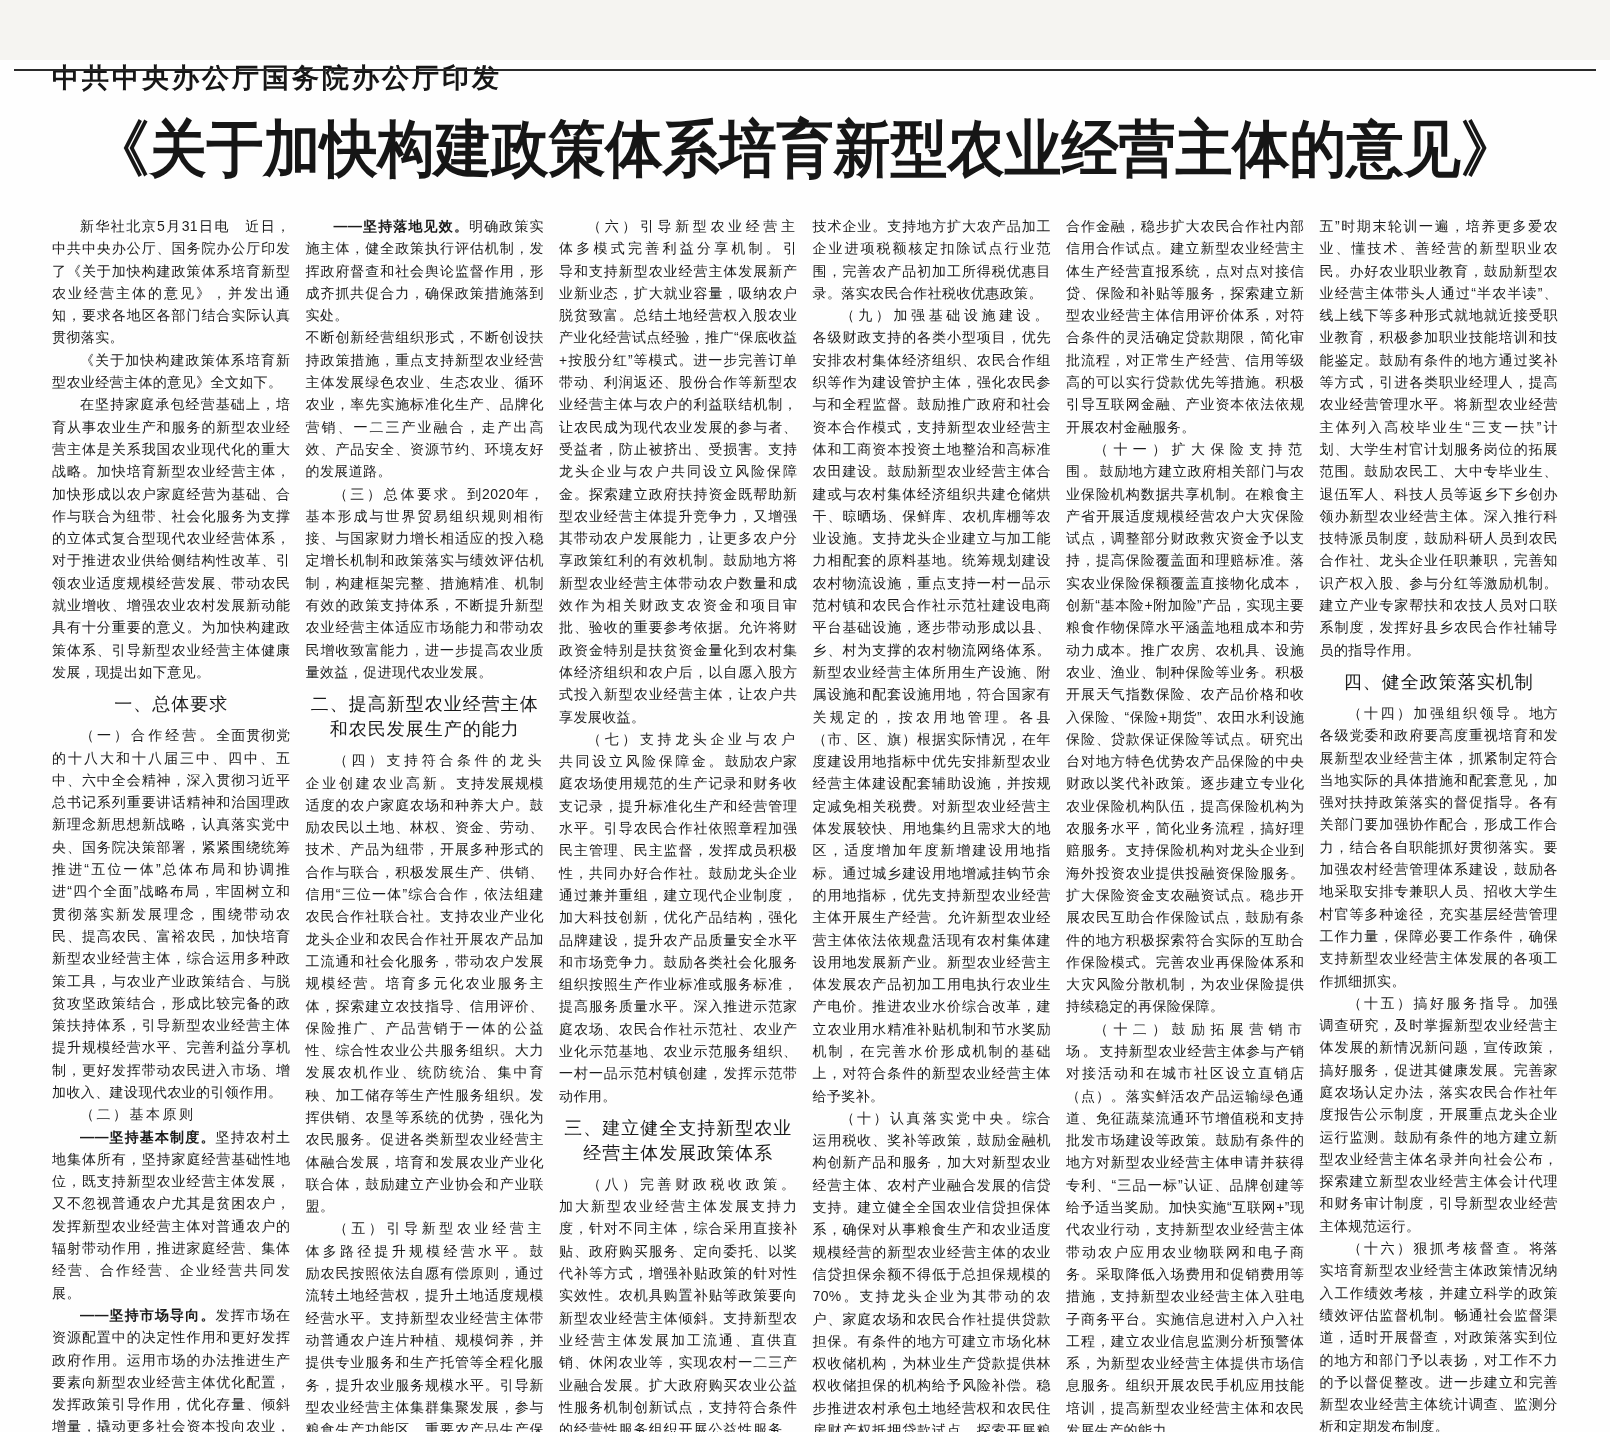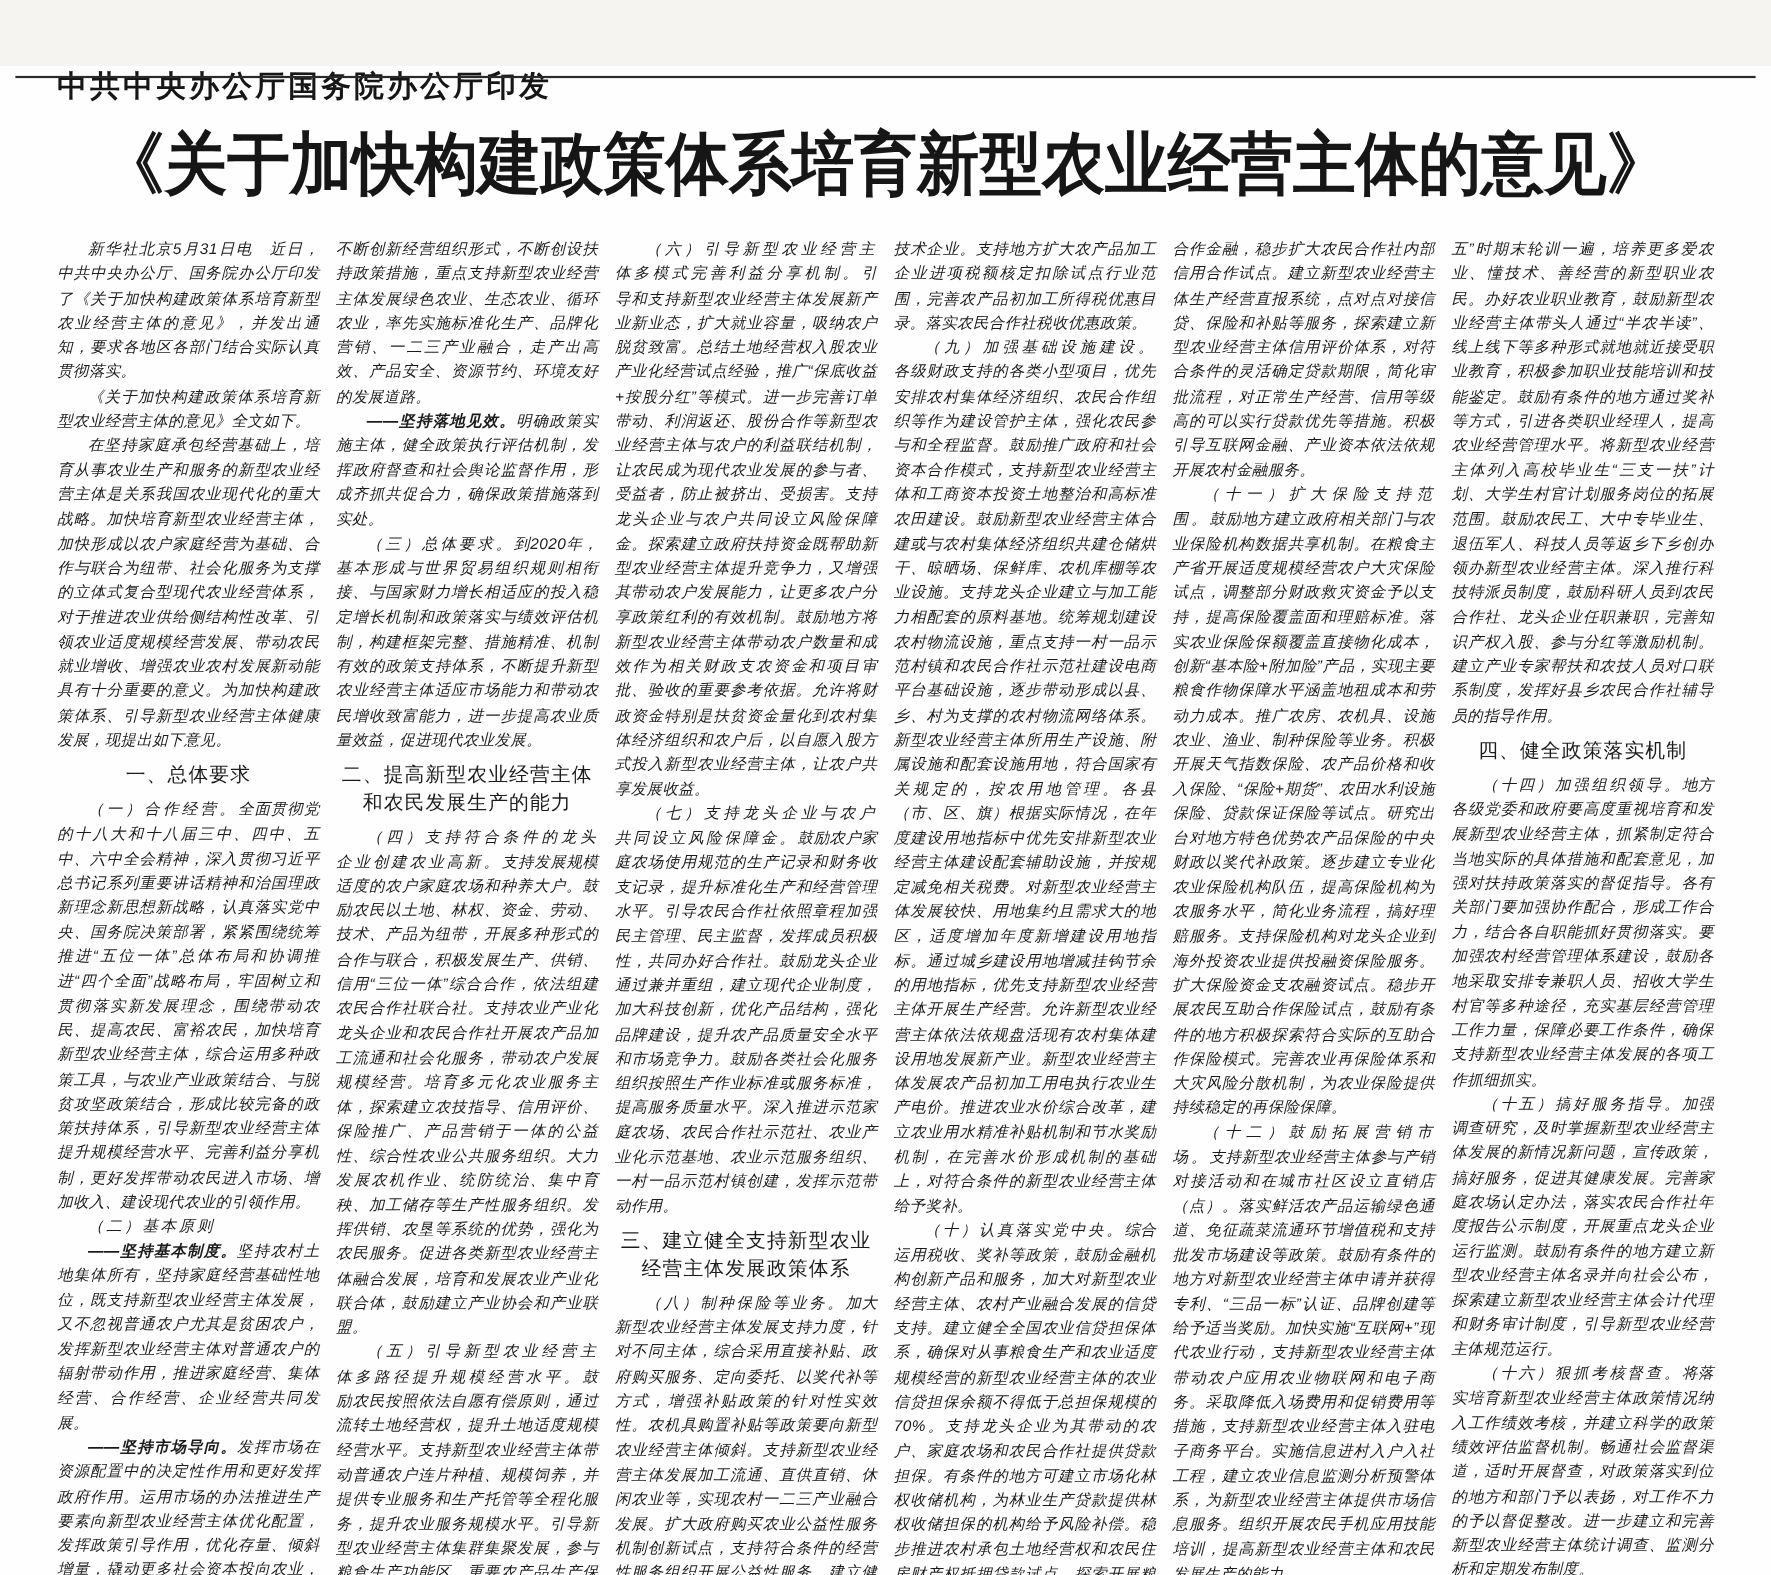--- a/index.html
+++ b/index.html
@@ -4,21 +4,21 @@
 <style>
   html,body{margin:0;padding:0;background:#f5f4f1;}
   body{width:1610px;height:1432px;overflow:hidden;font-family:"Liberation Sans","DejaVu Sans",sans-serif;}
   .page{position:relative;width:1610px;height:1432px;background:#fefefe;color:#161616;box-sizing:border-box;padding:0 52px;}
   .rule{border:none;border-top:2px solid #2a2a2a;margin:0;}
   .rule.top{position:absolute;left:14px;right:14px;top:9px;}
   .kicker{margin-top:60px;text-align:left;font-size:27px;font-weight:700;letter-spacing:3px;}
   .headline{margin-top:12px;text-align:center;font-size:57px;font-weight:900;letter-spacing:0px;white-space:nowrap;transform:scaleY(1.08);transform-origin:center top;}
   .columns{display:flex;gap:15px;margin-top:30px;}
   .col{flex:1 1 0;min-width:0;text-align:justify;font-size:14px;line-height:22.3px;letter-spacing:0.4px;color:#1b1b1b;}
-  .para{margin:0;text-indent:2em;font-style:italic;}
+  .para{margin:0;text-indent:2em;}
   .para.cont{text-indent:0;}
   .sec-heading{text-align:center;font-weight:400;font-size:18px;line-height:25px;margin:9px 0 7px;letter-spacing:1px;}
   .lead-kai{letter-spacing:2.5px;}
   .lead-bold{font-weight:700;}
 </style>
 </head>
 <body>
 
 <div class="page">
   <hr class="rule top">
@@ -29,32 +29,32 @@
         <p class="para">新华社北京5月31日电　近日，中共中央办公厅、国务院办公厅印发了《关于加快构建政策体系培育新型农业经营主体的意见》，并发出通知，要求各地区各部门结合实际认真贯彻落实。</p>
         <p class="para">《关于加快构建政策体系培育新型农业经营主体的意见》全文如下。</p>
         <p class="para">在坚持家庭承包经营基础上，培育从事农业生产和服务的新型农业经营主体是关系我国农业现代化的重大战略。加快培育新型农业经营主体，加快形成以农户家庭经营为基础、合作与联合为纽带、社会化服务为支撑的立体式复合型现代农业经营体系，对于推进农业供给侧结构性改革、引领农业适度规模经营发展、带动农民就业增收、增强农业农村发展新动能具有十分重要的意义。为加快构建政策体系、引导新型农业经营主体健康发展，现提出如下意见。</p>
         <div class="sec-heading">一、总体要求</div>
         <p class="para"><span class="lead-kai">（一）合作经营。</span>全面贯彻党的十八大和十八届三中、四中、五中、六中全会精神，深入贯彻习近平总书记系列重要讲话精神和治国理政新理念新思想新战略，认真落实党中央、国务院决策部署，紧紧围绕统筹推进“五位一体”总体布局和协调推进“四个全面”战略布局，牢固树立和贯彻落实新发展理念，围绕带动农民、提高农民、富裕农民，加快培育新型农业经营主体，综合运用多种政策工具，与农业产业政策结合、与脱贫攻坚政策结合，形成比较完备的政策扶持体系，引导新型农业经营主体提升规模经营水平、完善利益分享机制，更好发挥带动农民进入市场、增加收入、建设现代农业的引领作用。</p>
         <p class="para"><span class="lead-kai">（二）基本原则</span></p>
         <p class="para"><span class="lead-bold">——坚持基本制度。</span>坚持农村土地集体所有，坚持家庭经营基础性地位，既支持新型农业经营主体发展，又不忽视普通农户尤其是贫困农户，发挥新型农业经营主体对普通农户的辐射带动作用，推进家庭经营、集体经营、合作经营、企业经营共同发展。</p>
         <p class="para"><span class="lead-bold">——坚持市场导向。</span>发挥市场在资源配置中的决定性作用和更好发挥政府作用。运用市场的办法推进生产要素向新型农业经营主体优化配置，发挥政策引导作用，优化存量、倾斜增量，撬动更多社会资本投向农业，既扶优扶强、又不“垒大户”，既积极支持、又不搞“大呼隆”，为新型农业经营主体发展创造公平的市场环境。</p>
       </div>
       <div class="col">
+        <p class="para"><span class="lead-bold">——坚持落地见效。</span>明确政策实施主体，健全政策执行评估机制，发挥政府督查和社会舆论监督作用，形成齐抓共促合力，确保政策措施落到实处。</p>
         <p class="para cont">不断创新经营组织形式，不断创设扶持政策措施，重点支持新型农业经营主体发展绿色农业、生态农业、循环农业，率先实施标准化生产、品牌化营销、一二三产业融合，走产出高效、产品安全、资源节约、环境友好的发展道路。</p>
-        <p class="para"><span class="lead-bold">——坚持落地见效。</span>明确政策实施主体，健全政策执行评估机制，发挥政府督查和社会舆论监督作用，形成齐抓共促合力，确保政策措施落到实处。</p>
         <p class="para"><span class="lead-kai">（三）总体要求。</span>到2020年，基本形成与世界贸易组织规则相衔接、与国家财力增长相适应的投入稳定增长机制和政策落实与绩效评估机制，构建框架完整、措施精准、机制有效的政策支持体系，不断提升新型农业经营主体适应市场能力和带动农民增收致富能力，进一步提高农业质量效益，促进现代农业发展。</p>
         <div class="sec-heading">二、提高新型农业经营主体和农民发展生产的能力</div>
         <p class="para"><span class="lead-kai">（四）支持符合条件的龙头企业创建农业高新。</span>支持发展规模适度的农户家庭农场和种养大户。鼓励农民以土地、林权、资金、劳动、技术、产品为纽带，开展多种形式的合作与联合，积极发展生产、供销、信用“三位一体”综合合作，依法组建农民合作社联合社。支持农业产业化龙头企业和农民合作社开展农产品加工流通和社会化服务，带动农户发展规模经营。培育多元化农业服务主体，探索建立农技指导、信用评价、保险推广、产品营销于一体的公益性、综合性农业公共服务组织。大力发展农机作业、统防统治、集中育秧、加工储存等生产性服务组织。发挥供销、农垦等系统的优势，强化为农民服务。促进各类新型农业经营主体融合发展，培育和发展农业产业化联合体，鼓励建立产业协会和产业联盟。</p>
         <p class="para"><span class="lead-kai">（五）引导新型农业经营主体多路径提升规模经营水平。</span>鼓励农民按照依法自愿有偿原则，通过流转土地经营权，提升土地适度规模经营水平。支持新型农业经营主体带动普通农户连片种植、规模饲养，并提供专业服务和生产托管等全程化服务，提升农业服务规模水平。引导新型农业经营主体集群集聚发展，参与粮食生产功能区、重要农产品生产保护区、特色农产品优势区以及现代农业产业园、农业科技园、农业产业化示范基地等建设，促进农业专业化布局、规模化生产。支持新型农业经营主体建设形成一批一村一品、一县一业等特色优势产业和乡村旅游基地，提高产业整体规模效益。</p>
       </div>
       <div class="col">
         <p class="para"><span class="lead-kai">（六）引导新型农业经营主体多模式完善利益分享机制。</span>引导和支持新型农业经营主体发展新产业新业态，扩大就业容量，吸纳农户脱贫致富。总结土地经营权入股农业产业化经营试点经验，推广“保底收益+按股分红”等模式。进一步完善订单带动、利润返还、股份合作等新型农业经营主体与农户的利益联结机制，让农民成为现代农业发展的参与者、受益者，防止被挤出、受损害。支持龙头企业与农户共同设立风险保障金。探索建立政府扶持资金既帮助新型农业经营主体提升竞争力，又增强其带动农户发展能力，让更多农户分享政策红利的有效机制。鼓励地方将新型农业经营主体带动农户数量和成效作为相关财政支农资金和项目审批、验收的重要参考依据。允许将财政资金特别是扶贫资金量化到农村集体经济组织和农户后，以自愿入股方式投入新型农业经营主体，让农户共享发展收益。</p>
         <p class="para"><span class="lead-kai">（七）支持龙头企业与农户共同设立风险保障金。</span>鼓励农户家庭农场使用规范的生产记录和财务收支记录，提升标准化生产和经营管理水平。引导农民合作社依照章程加强民主管理、民主监督，发挥成员积极性，共同办好合作社。鼓励龙头企业通过兼并重组，建立现代企业制度，加大科技创新，优化产品结构，强化品牌建设，提升农产品质量安全水平和市场竞争力。鼓励各类社会化服务组织按照生产作业标准或服务标准，提高服务质量水平。深入推进示范家庭农场、农民合作社示范社、农业产业化示范基地、农业示范服务组织、一村一品示范村镇创建，发挥示范带动作用。</p>
         <div class="sec-heading">三、建立健全支持新型农业经营主体发展政策体系</div>
-        <p class="para"><span class="lead-kai">（八）制种保险等业务。</span>加大新型农业经营主体发展支持力度，针对不同主体，综合采用直接补贴、政府购买服务、定向委托、以奖代补等方式，增强补贴政策的针对性实效性。农机具购置补贴等政策要向新型农业经营主体倾斜。支持新型农业经营主体发展加工流通、直供直销、休闲农业等，实现农村一二三产业融合发展。扩大政府购买农业公益性服务机制创新试点，支持符合条件的经营性服务组织开展公益性服务，建立健全规范程序和监督管理机制。鼓励有条件的地方通过政府购买服务，支持社会化服务组织开展农林牧渔和水利等生产性服务。支持新型农业经营主体打造服务平台，为周边农户提供公共服务。鼓励龙头企业加大研发投入，支持符合条件的龙头企业创建农业高新</p>
+        <p class="para"><span class="lead-kai">（八）完善财政税收政策。</span>加大新型农业经营主体发展支持力度，针对不同主体，综合采用直接补贴、政府购买服务、定向委托、以奖代补等方式，增强补贴政策的针对性实效性。农机具购置补贴等政策要向新型农业经营主体倾斜。支持新型农业经营主体发展加工流通、直供直销、休闲农业等，实现农村一二三产业融合发展。扩大政府购买农业公益性服务机制创新试点，支持符合条件的经营性服务组织开展公益性服务，建立健全规范程序和监督管理机制。鼓励有条件的地方通过政府购买服务，支持社会化服务组织开展农林牧渔和水利等生产性服务。支持新型农业经营主体打造服务平台，为周边农户提供公共服务。鼓励龙头企业加大研发投入，支持符合条件的龙头企业创建农业高新</p>
       </div>
       <div class="col">
         <p class="para cont">技术企业。支持地方扩大农产品加工企业进项税额核定扣除试点行业范围，完善农产品初加工所得税优惠目录。落实农民合作社税收优惠政策。</p>
         <p class="para"><span class="lead-kai">（九）加强基础设施建设。</span>各级财政支持的各类小型项目，优先安排农村集体经济组织、农民合作组织等作为建设管护主体，强化农民参与和全程监督。鼓励推广政府和社会资本合作模式，支持新型农业经营主体和工商资本投资土地整治和高标准农田建设。鼓励新型农业经营主体合建或与农村集体经济组织共建仓储烘干、晾晒场、保鲜库、农机库棚等农业设施。支持龙头企业建立与加工能力相配套的原料基地。统筹规划建设农村物流设施，重点支持一村一品示范村镇和农民合作社示范社建设电商平台基础设施，逐步带动形成以县、乡、村为支撑的农村物流网络体系。新型农业经营主体所用生产设施、附属设施和配套设施用地，符合国家有关规定的，按农用地管理。各县（市、区、旗）根据实际情况，在年度建设用地指标中优先安排新型农业经营主体建设配套辅助设施，并按规定减免相关税费。对新型农业经营主体发展较快、用地集约且需求大的地区，适度增加年度新增建设用地指标。通过城乡建设用地增减挂钩节余的用地指标，优先支持新型农业经营主体开展生产经营。允许新型农业经营主体依法依规盘活现有农村集体建设用地发展新产业。新型农业经营主体发展农产品初加工用电执行农业生产电价。推进农业水价综合改革，建立农业用水精准补贴机制和节水奖励机制，在完善水价形成机制的基础上，对符合条件的新型农业经营主体给予奖补。</p>
         <p class="para"><span class="lead-kai">（十）认真落实党中央。</span>综合运用税收、奖补等政策，鼓励金融机构创新产品和服务，加大对新型农业经营主体、农村产业融合发展的信贷支持。建立健全全国农业信贷担保体系，确保对从事粮食生产和农业适度规模经营的新型农业经营主体的农业信贷担保余额不得低于总担保规模的70%。支持龙头企业为其带动的农户、家庭农场和农民合作社提供贷款担保。有条件的地方可建立市场化林权收储机构，为林业生产贷款提供林权收储担保的机构给予风险补偿。稳步推进农村承包土地经营权和农民住房财产权抵押贷款试点，探索开展粮食生产规模经营主体营销贷款和大型农机具融资租赁试点，积极推动厂房、生产大棚、渔船、大型农机具、农田水利设施产权抵押贷款和生产订单、农业保单融资。鼓励发展新型农村</p>
       </div>
       <div class="col">
         <p class="para cont">合作金融，稳步扩大农民合作社内部信用合作试点。建立新型农业经营主体生产经营直报系统，点对点对接信贷、保险和补贴等服务，探索建立新型农业经营主体信用评价体系，对符合条件的灵活确定贷款期限，简化审批流程，对正常生产经营、信用等级高的可以实行贷款优先等措施。积极引导互联网金融、产业资本依法依规开展农村金融服务。</p>
         <p class="para"><span class="lead-kai">（十一）扩大保险支持范围。</span>鼓励地方建立政府相关部门与农业保险机构数据共享机制。在粮食主产省开展适度规模经营农户大灾保险试点，调整部分财政救灾资金予以支持，提高保险覆盖面和理赔标准。落实农业保险保额覆盖直接物化成本，创新“基本险+附加险”产品，实现主要粮食作物保障水平涵盖地租成本和劳动力成本。推广农房、农机具、设施农业、渔业、制种保险等业务。积极开展天气指数保险、农产品价格和收入保险、“保险+期货”、农田水利设施保险、贷款保证保险等试点。研究出台对地方特色优势农产品保险的中央财政以奖代补政策。逐步建立专业化农业保险机构队伍，提高保险机构为农服务水平，简化业务流程，搞好理赔服务。支持保险机构对龙头企业到海外投资农业提供投融资保险服务。扩大保险资金支农融资试点。稳步开展农民互助合作保险试点，鼓励有条件的地方积极探索符合实际的互助合作保险模式。完善农业再保险体系和大灾风险分散机制，为农业保险提供持续稳定的再保险保障。</p>
         <p class="para"><span class="lead-kai">（十二）鼓励拓展营销市场。</span>支持新型农业经营主体参与产销对接活动和在城市社区设立直销店（点）。落实鲜活农产品运输绿色通道、免征蔬菜流通环节增值税和支持批发市场建设等政策。鼓励有条件的地方对新型农业经营主体申请并获得专利、“三品一标”认证、品牌创建等给予适当奖励。加快实施“互联网+”现代农业行动，支持新型农业经营主体带动农户应用农业物联网和电子商务。采取降低入场费用和促销费用等措施，支持新型农业经营主体入驻电子商务平台。实施信息进村入户入社工程，建立农业信息监测分析预警体系，为新型农业经营主体提供市场信息服务。组织开展农民手机应用技能培训，提高新型农业经营主体和农民发展生产的能力。</p>

